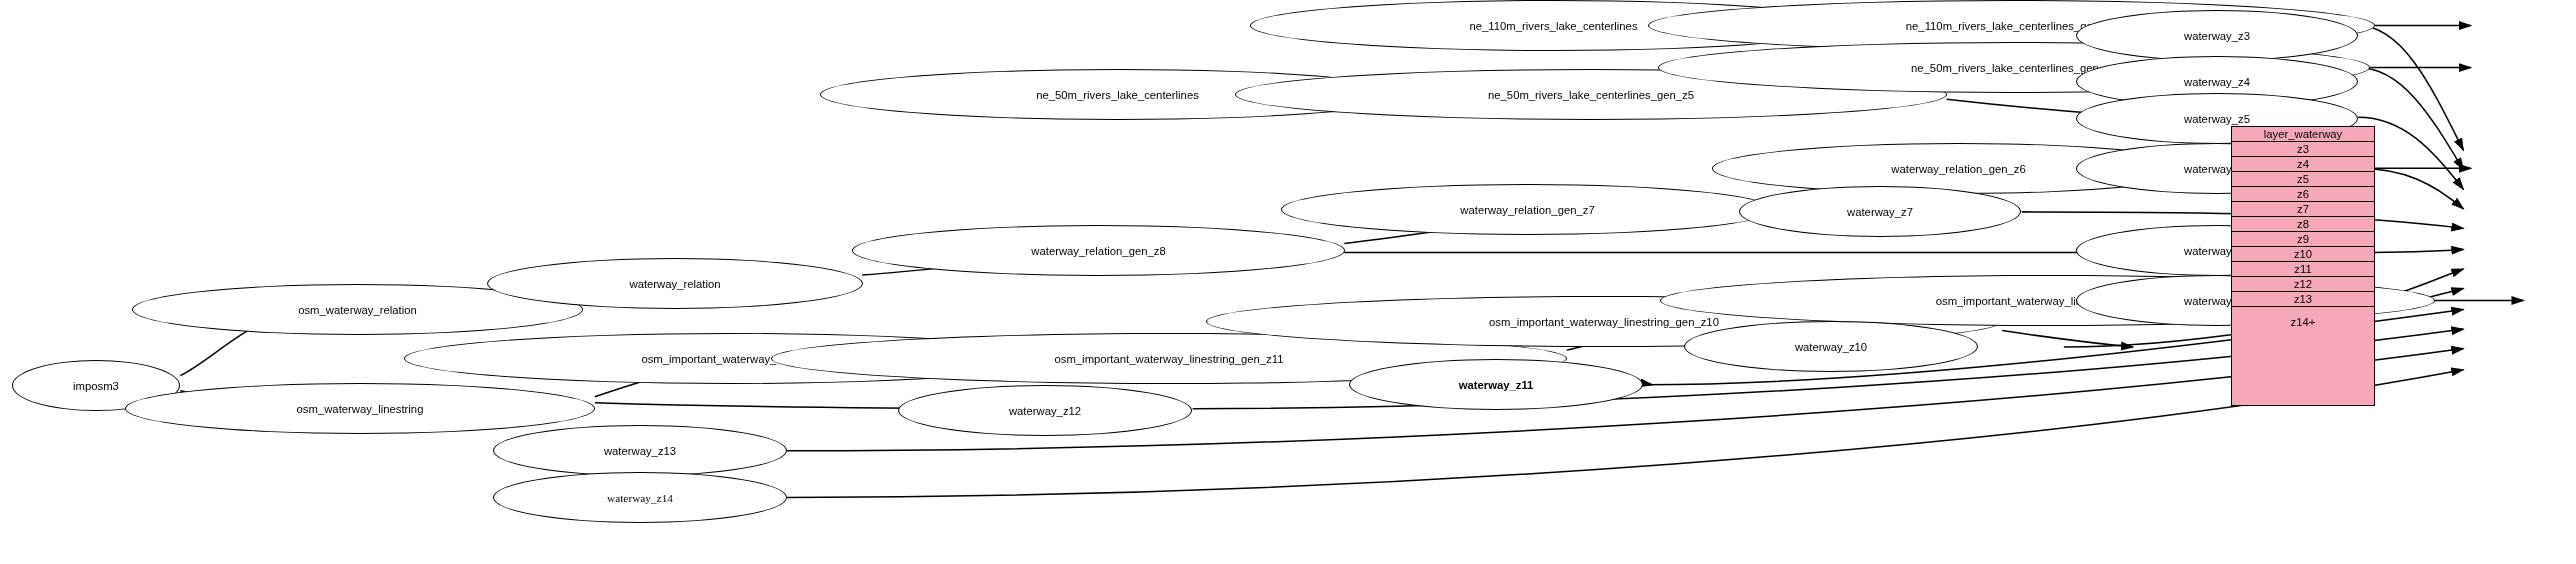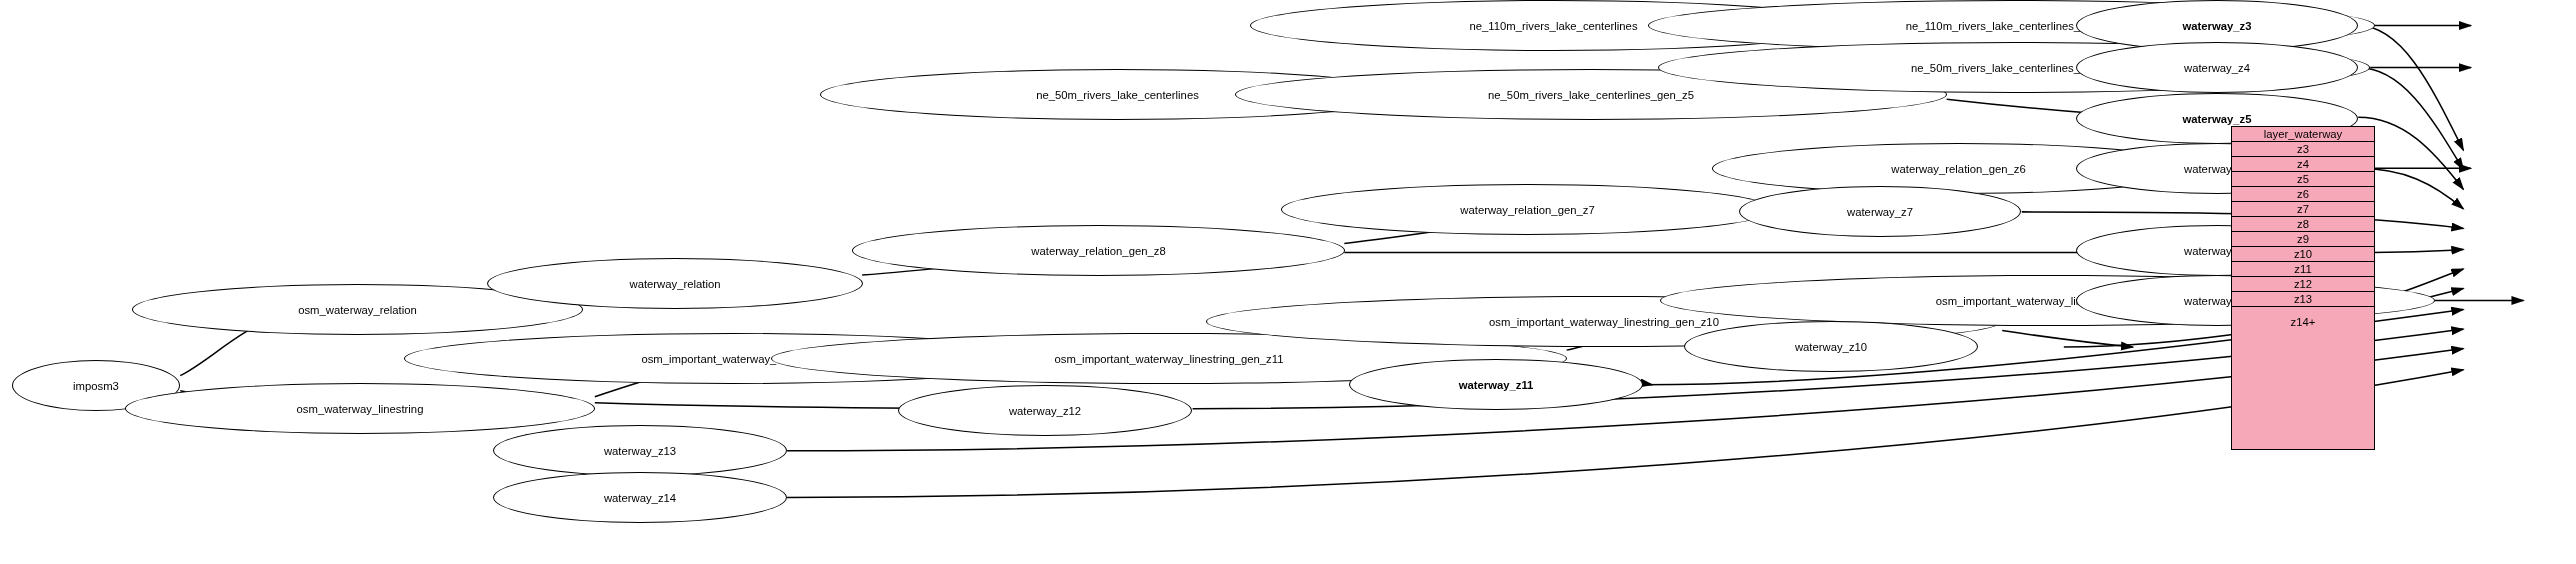--- a/index.html
+++ b/index.html
@@ -123,21 +123,21 @@
       </div>
       <div class="node" style="left: 487px; top: 258px; width: 376px; height: 51px;">
         <span>waterway_relation</span>
       </div>
       <div class="node" style="left: 404px; top: 333px; width: 655px; height: 51px;">
         <span>osm_important_waterway_linestring</span>
       </div>
       <div class="node" style="left: 493px; top: 425px; width: 294px; height: 51px;">
         <span>waterway_z13</span>
       </div>
-      <div class="node" style="left: 493px; top: 472px; width: 294px; height: 51px;">
+      <div class="node" style="left: 493px; top: 472px; width: 294px; height: 51px; font-family: Liberation Serif, serif;">
         <span>waterway_z14</span>
       </div>
       <div class="node" style="left: 820px; top: 69px; width: 595px; height: 51px;">
         <span>ne_50m_rivers_lake_centerlines</span>
       </div>
       <div class="node" style="left: 852px; top: 225px; width: 493px; height: 51px;">
         <span>waterway_relation_gen_z8</span>
       </div>
       <div class="node" style="left: 771px; top: 333px; width: 796px; height: 51px;">
         <span>osm_important_waterway_linestring_gen_z11</span>
@@ -171,39 +171,39 @@
       </div>
       <div class="node" style="left: 1660px; top: 275px; width: 775px; height: 51px;">
         <span>osm_important_waterway_linestring_gen_z9</span>
       </div>
       <div class="node" style="left: 1739px; top: 186px; width: 282px; height: 51px;">
         <span>waterway_z7</span>
       </div>
       <div class="node" style="left: 1684px; top: 321px; width: 294px; height: 51px;">
         <span>waterway_z10</span>
       </div>
-      <div class="node" style="left: 2076px; top: 0px; width: 282px; height: 51px; font-weight: bold;">
+      <div class="node" style="left: 2076px; top: 10px; width: 282px; height: 51px;">
         <span>waterway_z3</span>
       </div>
-      <div class="node" style="left: 2076px; top: 42px; width: 282px; height: 51px;">
+      <div class="node" style="left: 2076px; top: 56px; width: 282px; height: 51px;">
         <span>waterway_z4</span>
       </div>
-      <div class="node" style="left: 2076px; top: 93px; width: 282px; height: 51px; font-weight: bold;">
+      <div class="node" style="left: 2076px; top: 93px; width: 282px; height: 51px;">
         <span>waterway_z5</span>
       </div>
       <div class="node" style="left: 2076px; top: 143px; width: 282px; height: 51px;">
         <span>waterway_z6</span>
       </div>
       <div class="node" style="left: 2076px; top: 225px; width: 282px; height: 51px;">
         <span>waterway_z8</span>
       </div>
       <div class="node" style="left: 2076px; top: 275px; width: 282px; height: 51px;">
         <span>waterway_z9</span>
       </div>
-      <div class="table-node" style="left: 2231px; top: 126px; width: 144px; height: 324px;">
+      <div class="table-node" style="left: 2231px; top: 126px; width: 144px; height: 280px;">
         <div class="row">layer_waterway</div>
         <div class="row">z3</div>
         <div class="row">z4</div>
         <div class="row">z5</div>
         <div class="row">z6</div>
         <div class="row">z7</div>
         <div class="row">z8</div>
         <div class="row">z9</div>
         <div class="row">z10</div>
         <div class="row">z11</div>

